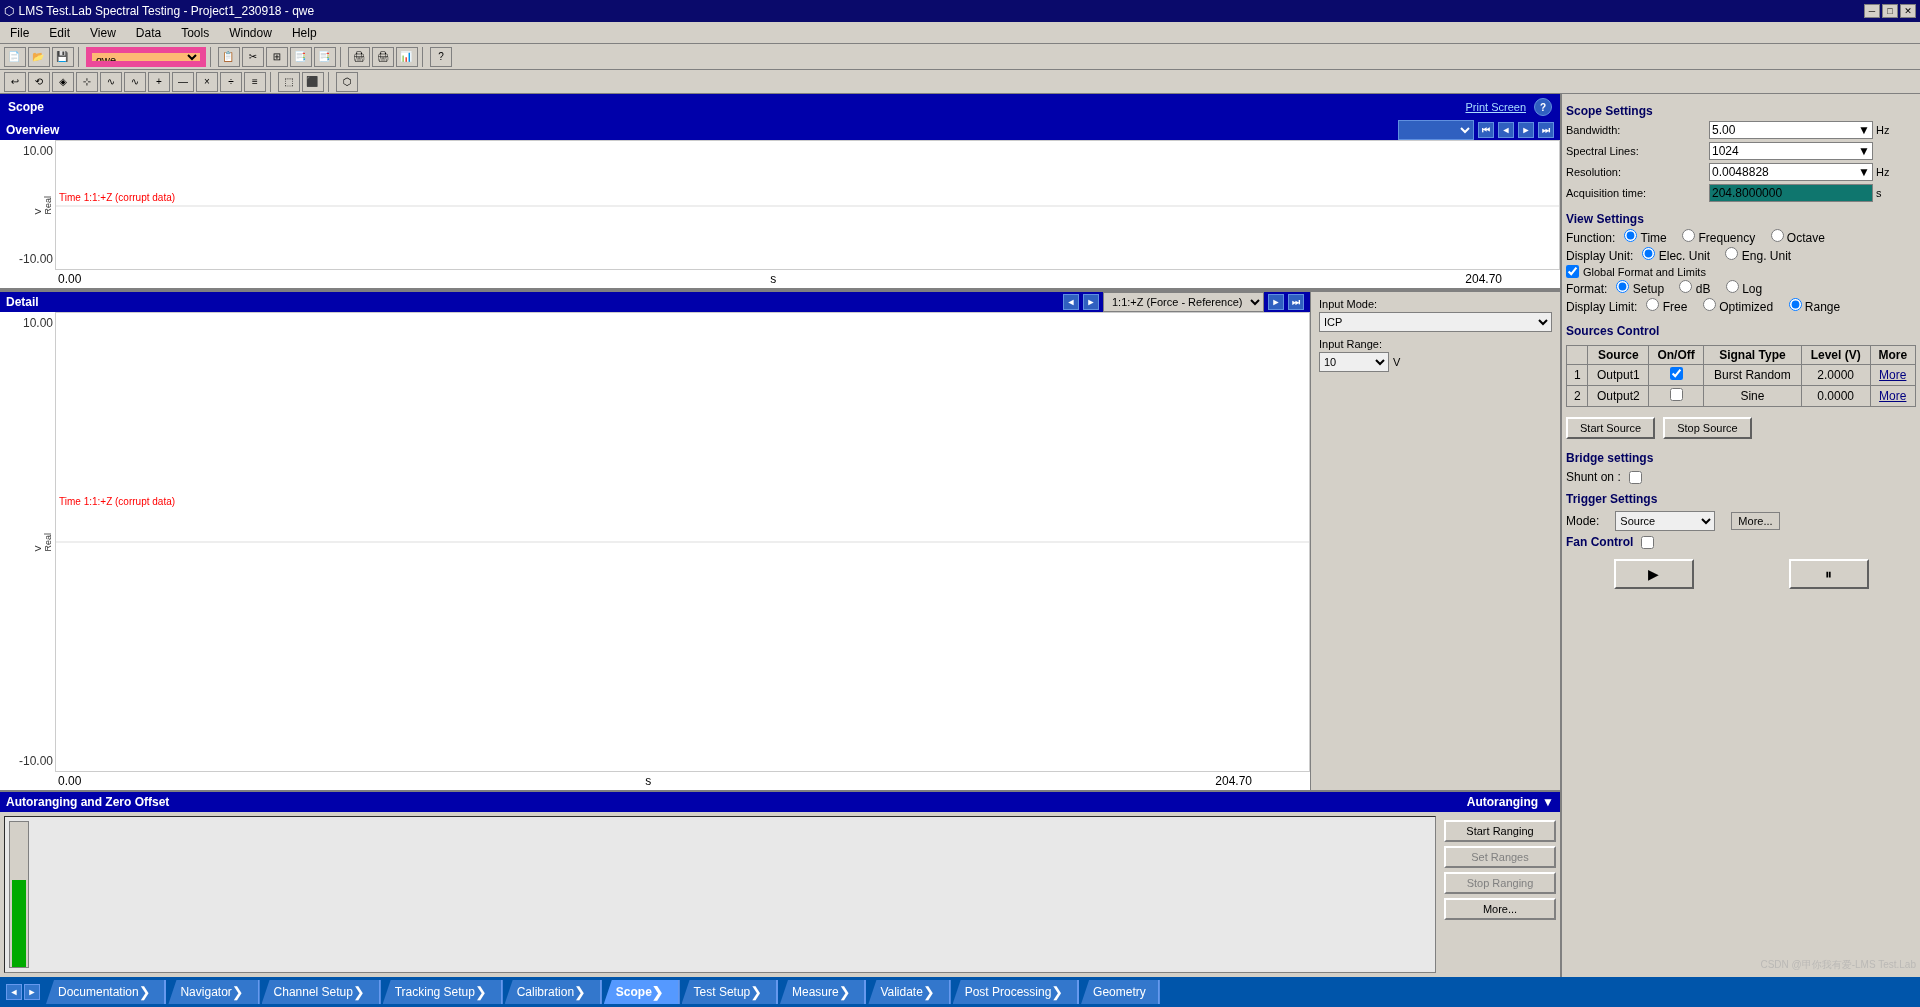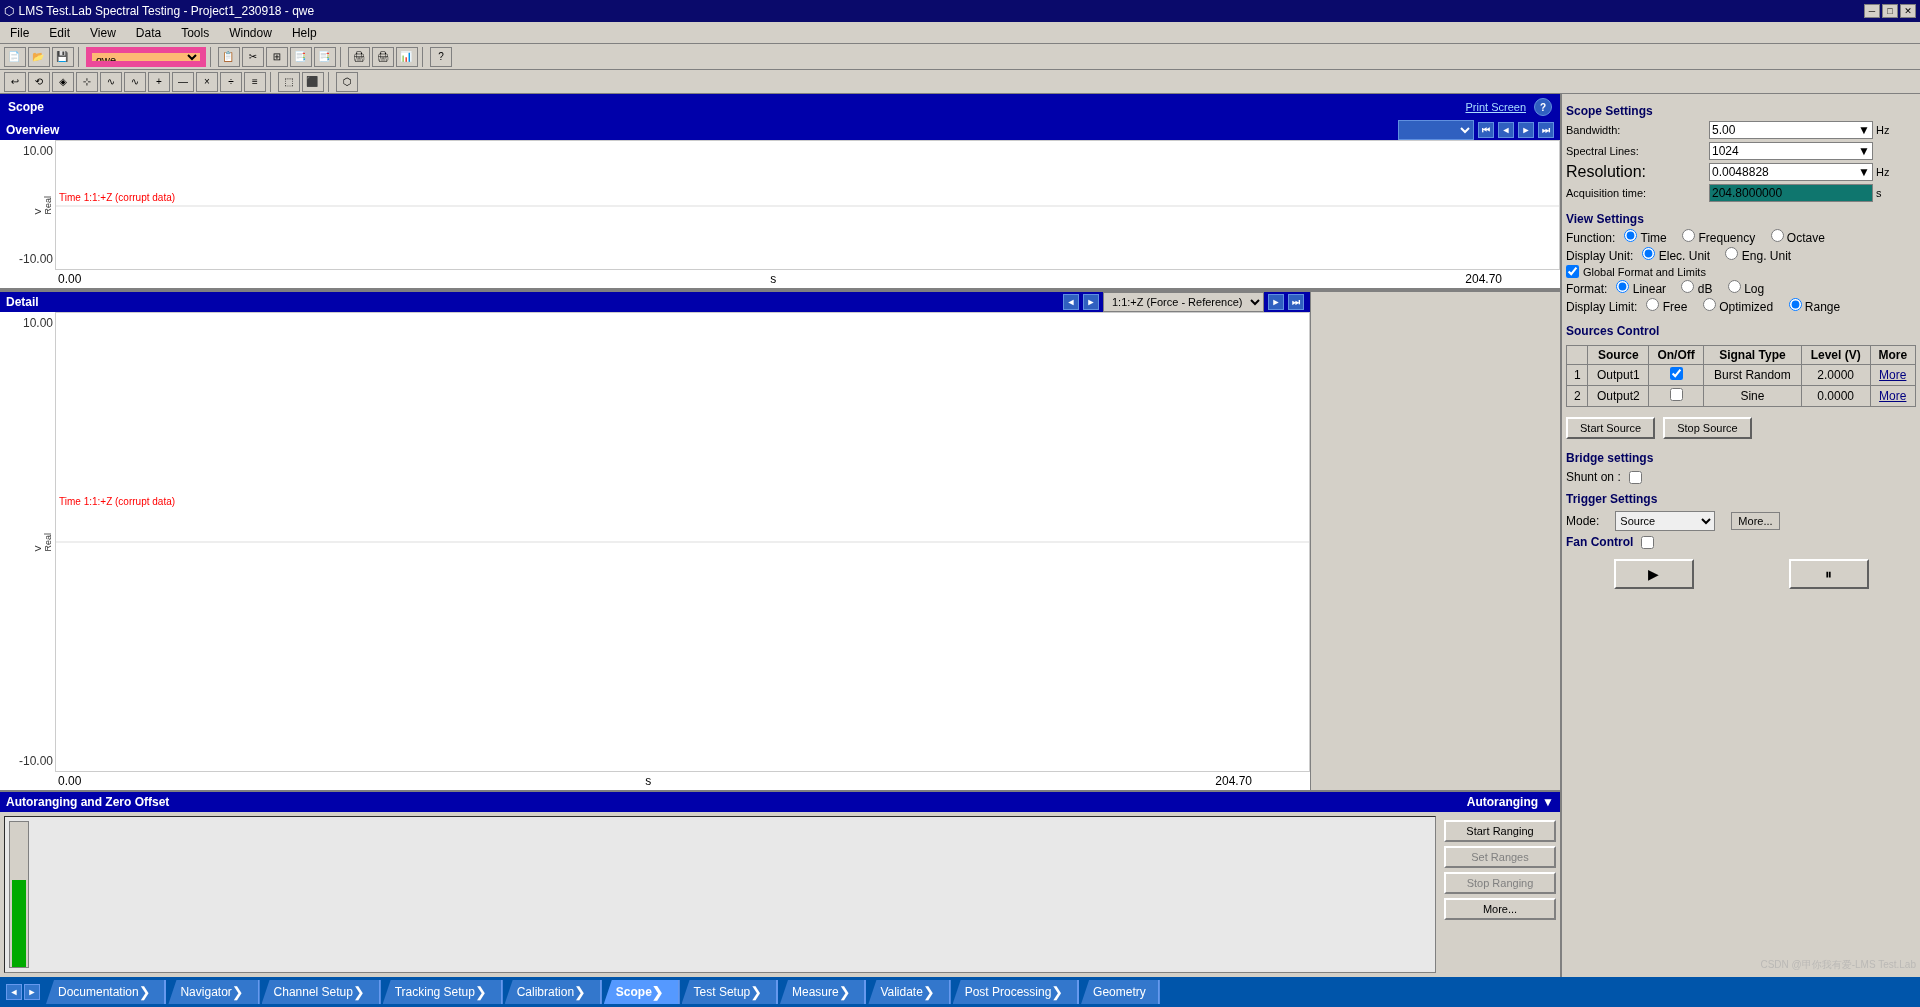--- a/index.html
+++ b/index.html
@@ -565,20 +565,35 @@
           </div>
         </div>
         <div style="display:flex; justify-content:space-between; padding:2px 58px; font-size:9px; background:white;">
           <span>0.00</span>
           <span>s</span>
           <span>204.70</span>
         </div>
       </div>
 
       <div style="width:250px; background:#d4d0c8; border-left:1px solid #808080; padding:6px 8px; display:flex; flex-direction:column; gap:6px;">
+        <div>
+          <div style="font-size:11px; margin-bottom:2px;">Input Mode:</div>
+          <select style="width:100%; height:20px; font-size:11px; border:1px solid #808080;">
+            <option>ICP</option>
+          </select>
+        </div>
+        <div>
+          <div style="font-size:11px; margin-bottom:2px;">Input Range:</div>
+          <div style="display:flex; align-items:center; gap:4px;">
+            <select style="width:70px; height:20px; font-size:11px; border:1px solid #808080;">
+              <option>10</option>
+            </select>
+            <span style="font-size:11px;">V</span>
+          </div>
+        </div>
       </div>
     </div>
 
     <div class="autoranging-section">
       <div class="autoranging-header">
         <span>Autoranging and Zero Offset</span>
         <div style="display:flex; align-items:center; gap:4px;">
           <span>Autoranging</span>
           <span>▼</span>
         </div>
@@ -610,21 +625,21 @@
       </div>
       <span style="font-size:11px;">Hz</span>
 
       <span style="font-size:11px;">Spectral Lines:</span>
       <div style="border:1px solid #808080; background:white; height:18px; font-size:11px; padding:0 2px; display:flex; align-items:center; justify-content:space-between;">
         <span>1024</span>
         <span>▼</span>
       </div>
       <span></span>
 
-      <span style="font-size:16px;">Resolution:</span>
+      <span style="font-size:11px;">Resolution:</span>
       <div style="border:1px solid #808080; background:white; height:18px; font-size:11px; padding:0 2px; display:flex; align-items:center; justify-content:space-between;">
         <span>0.0048828</span>
         <span>▼</span>
       </div>
       <span style="font-size:11px;">Hz</span>
 
       <span style="font-size:11px;">Acquisition time:</span>
       <div style="border:1px solid #808080; background:#0f766e; height:18px; font-size:11px; padding:0 2px; display:flex; align-items:center;">
         <span>204.8000000</span>
       </div>
@@ -659,21 +674,21 @@
       </label>
     </div>
     <div style="display:flex; align-items:center; gap:4px; margin-bottom:2px;">
       <input type="checkbox" checked="" style="">
       <span style="font-size:11px;">Global Format and Limits</span>
     </div>
     <div style="font-size:11px; margin-bottom:2px;">
       <span>Format:</span>
       <label style="margin-left:6px;">
         <input type="radio" name="format" checked="" style="">
-        <span>Linear</span>
+        <span>Setup</span>
       </label>
       <label style="margin-left:12px;">
         <input type="radio" name="format" style="">
         <span>dB</span>
       </label>
       <label style="margin-left:12px;">
         <input type="radio" name="format" style="">
         <span>Log</span>
       </label>
     </div>

